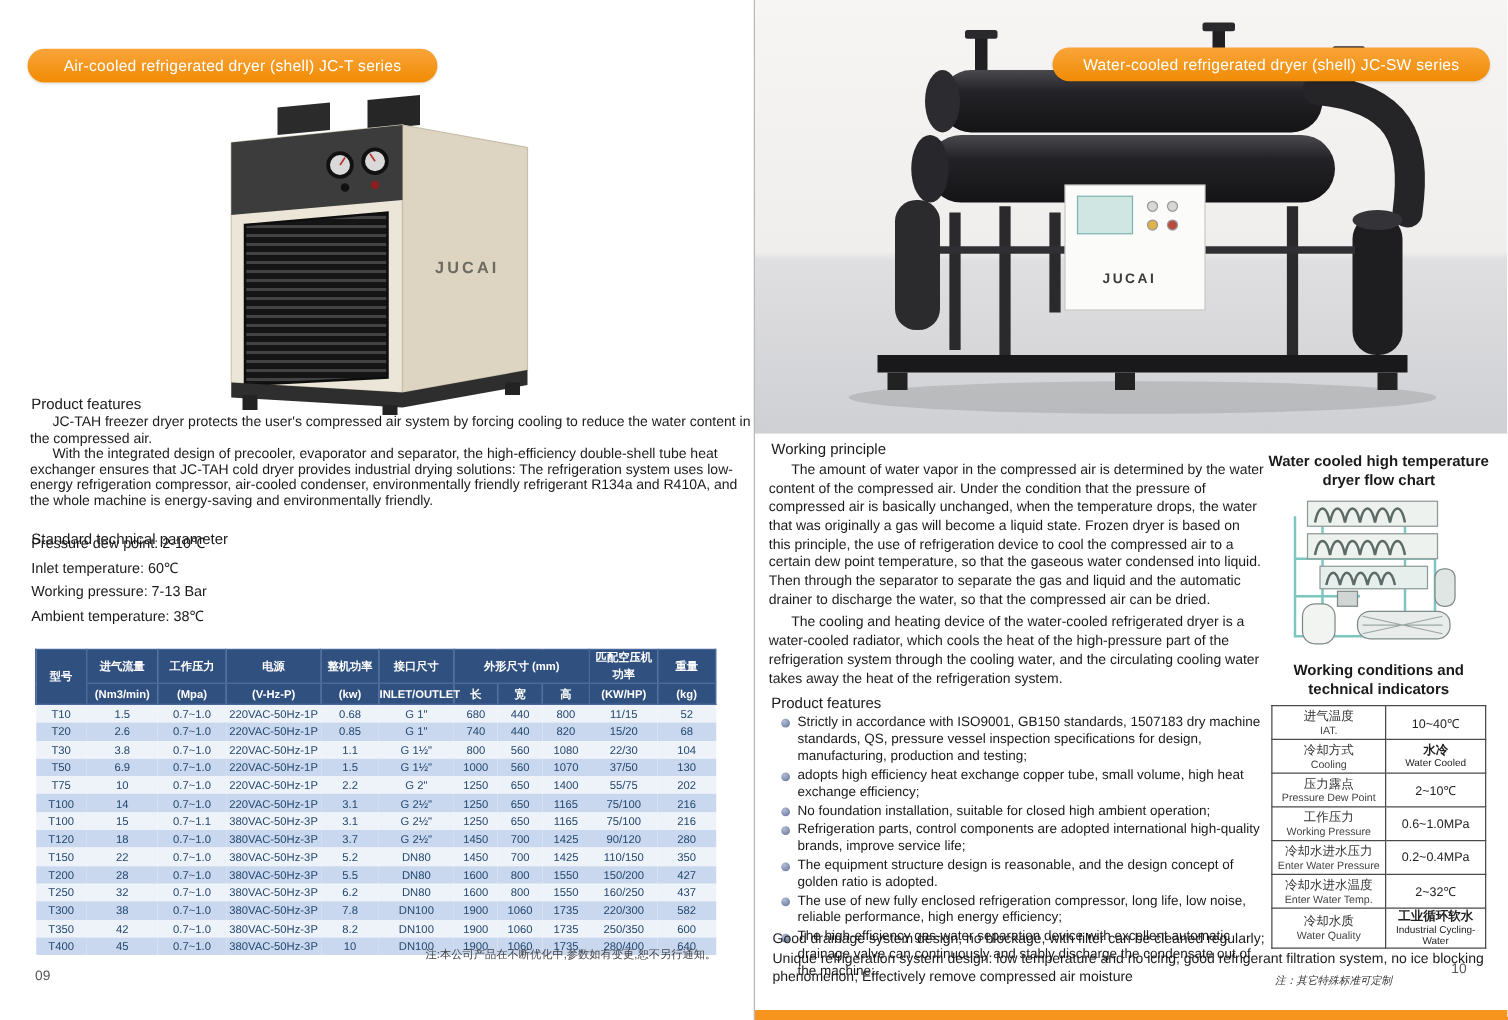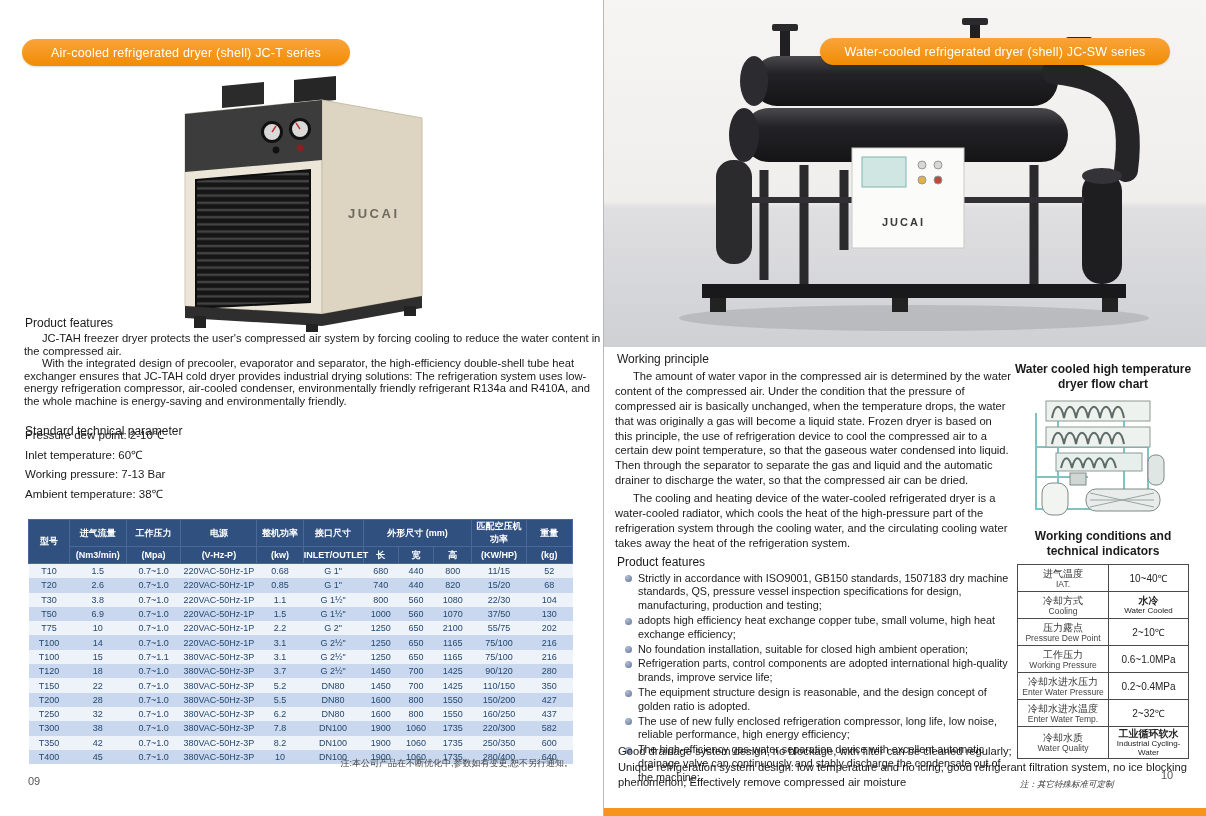--- a/index.html
+++ b/index.html
@@ -6,21 +6,21 @@
   body{width:1206px;height:816px;position:relative;background:#fff;overflow:hidden;
        font-family:"Liberation Sans",sans-serif;color:#1a1a1a;}
   .abs{position:absolute;}
   
   .divider{left:603px;top:0;width:1px;height:816px;background:#b9b9b9;}
   
   .pill{height:27px;border-radius:14px;background:linear-gradient(#f9a43a,#f18c04);
         color:#fff;font-weight:normal;font-size:12.5px;display:flex;align-items:center;
         justify-content:center;letter-spacing:.2px;box-shadow:0 1px 2px rgba(0,0,0,.15);margin-top:12px;}
   .pill-left{left:22px;top:27px;width:328px;}
-  .pill-right{left:820px;top:26px;width:350px;}
+  .pill-right{left:842px;top:26px;width:350px;}
   
   .lp-title{left:25px;top:316px;font-size:12px;}
   .lp-paras{left:24px;top:332px;width:579px;font-size:11.2px;line-height:12.6px;}
   .lp-paras p{margin:0;text-indent:1.6em;}
   .lp-std-title{left:25px;top:424px;font-size:12px;}
   .lp-params{left:25px;top:429px;font-size:11.5px;}
   .lp-params div{margin-bottom:7px;line-height:12.5px;}
   
   .spec-table{left:28px;top:519px;width:545px;border-collapse:collapse;table-layout:fixed;
               font-size:9px;text-align:center;}
@@ -268,21 +268,21 @@
       </tr>
       <tr>
         <td>T75</td>
         <td>10</td>
         <td>0.7~1.0</td>
         <td>220VAC-50Hz-1P</td>
         <td>2.2</td>
         <td>G 2"</td>
         <td>1250</td>
         <td>650</td>
-        <td>2100</td>
+        <td>1400</td>
         <td>55/75</td>
         <td>202</td>
       </tr>
       <tr>
         <td>T100</td>
         <td>14</td>
         <td>0.7~1.0</td>
         <td>220VAC-50Hz-1P</td>
         <td>3.1</td>
         <td>G 2½"</td>

